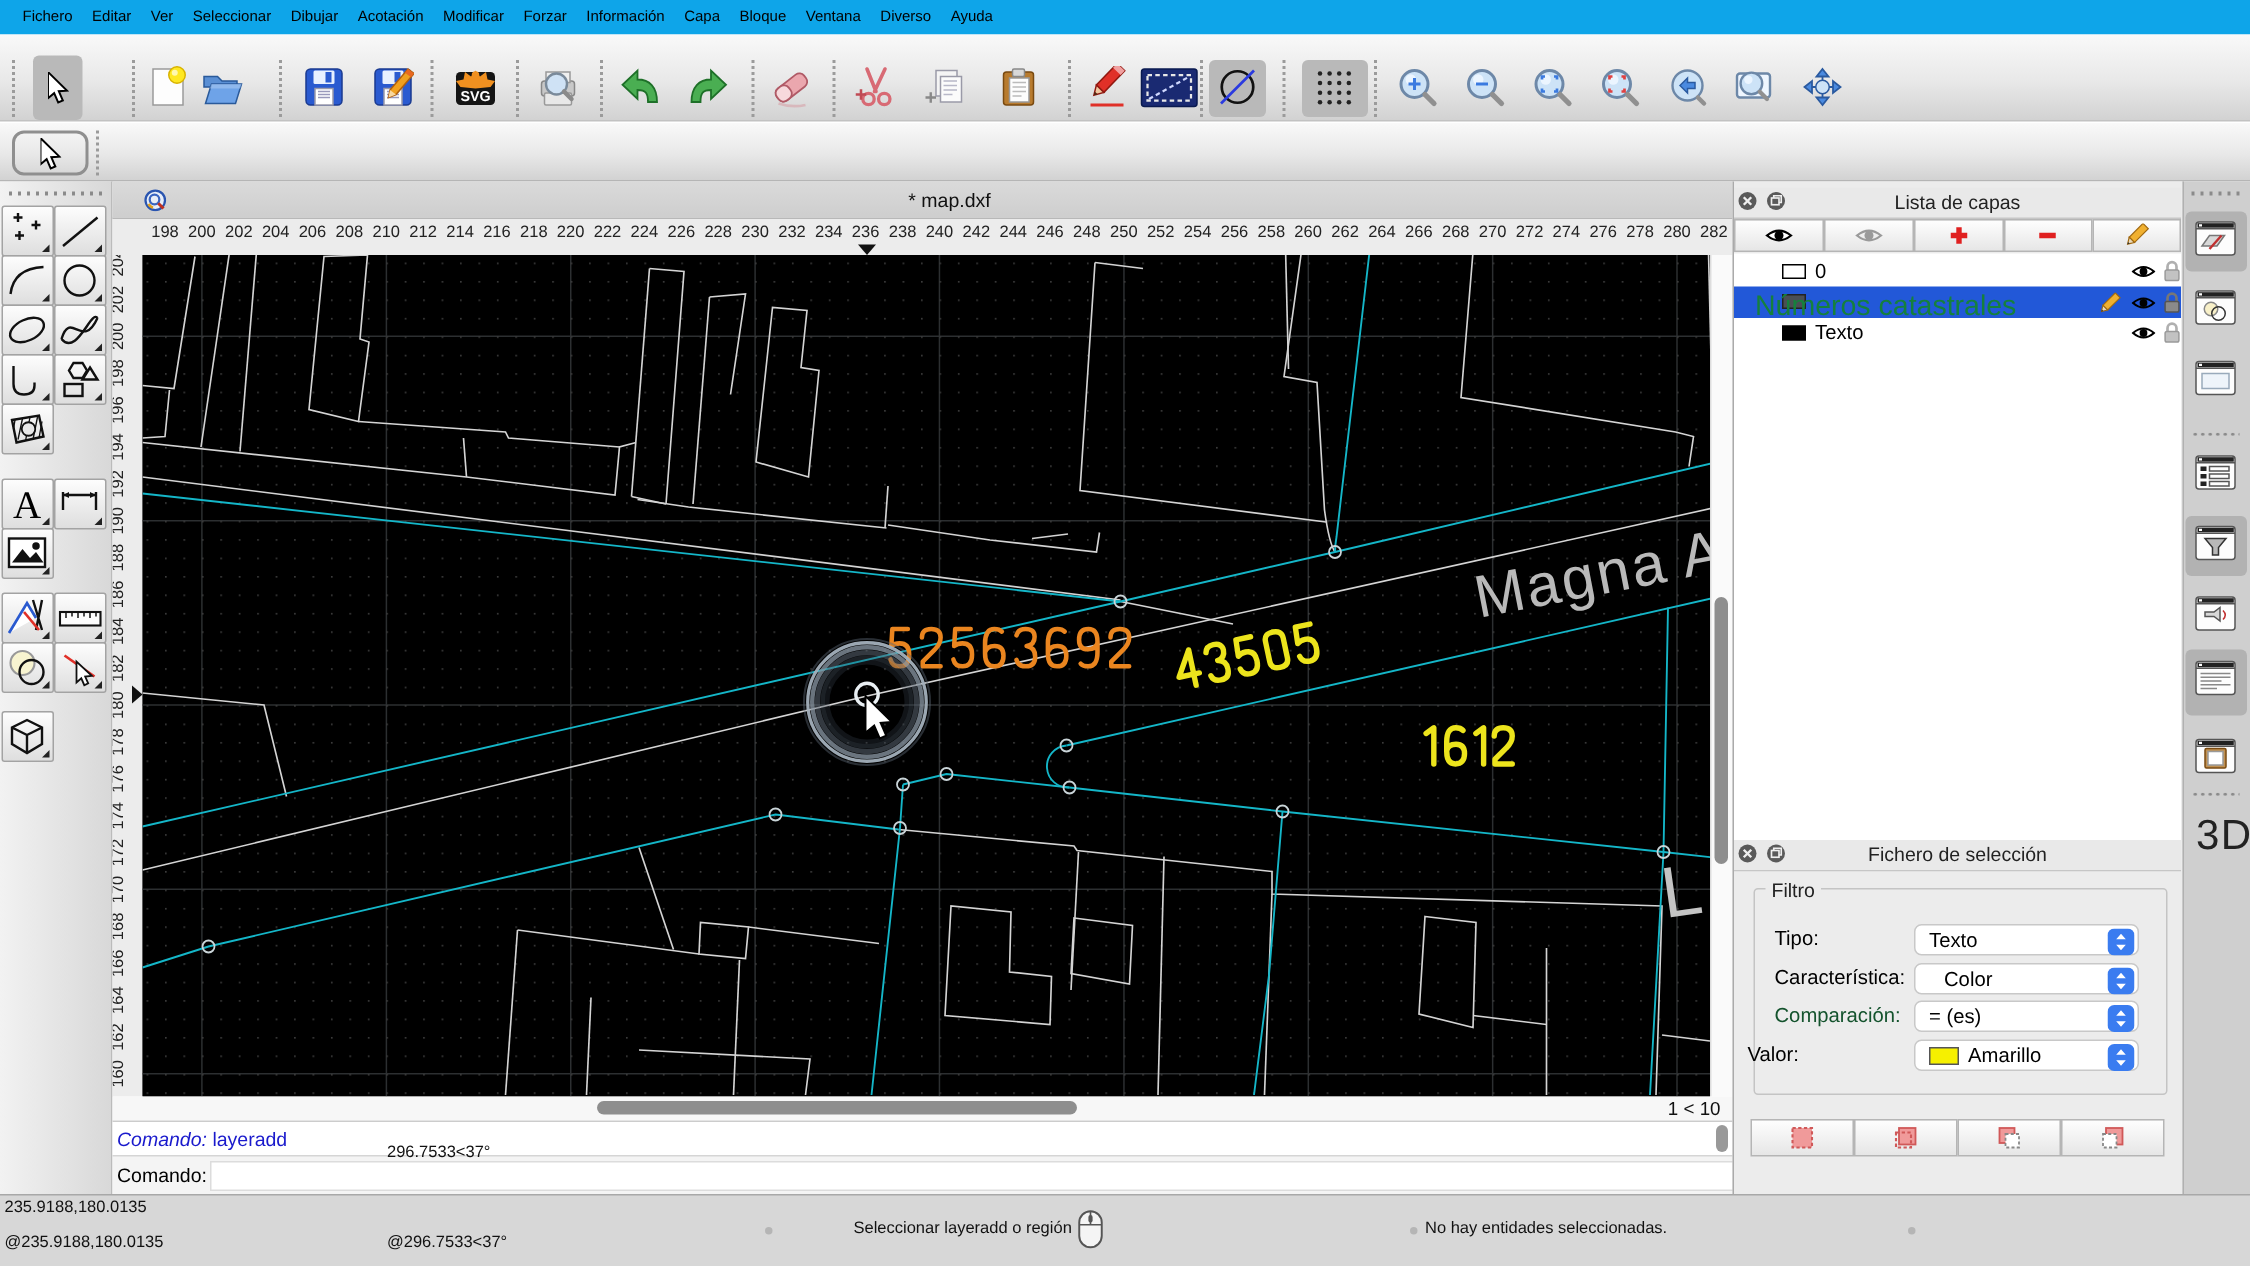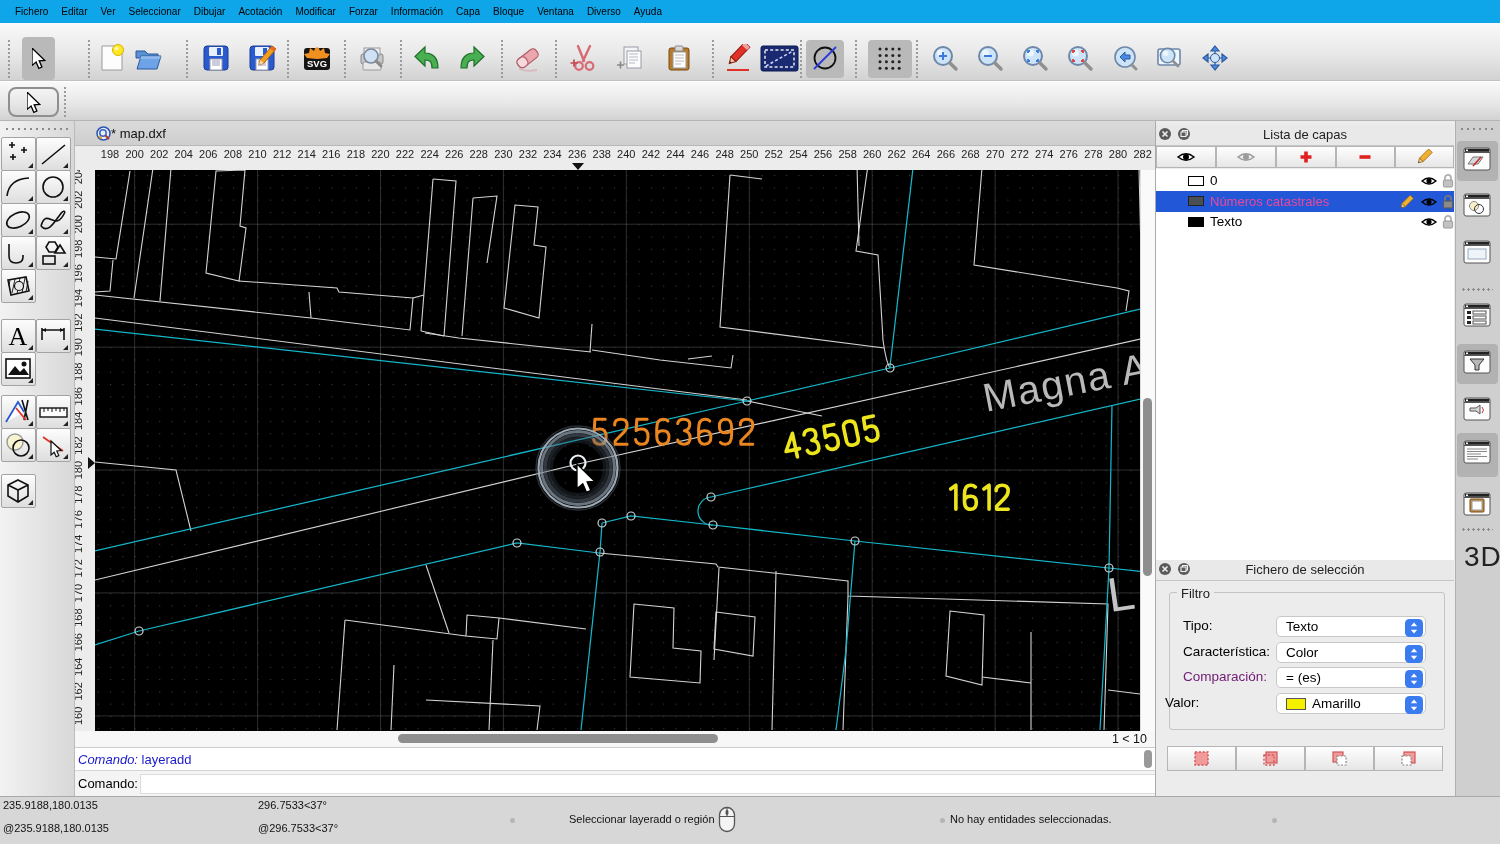--- a/index.html
+++ b/index.html
@@ -8,21 +8,21 @@
 #menubar span{padding:0 6.5px}
 #menubar span:first-child{padding-left:15px}
 .tbrow{left:0;width:1500px;background:linear-gradient(#f9f9f9,#e8e8e8 55%,#d2d2d2)}
 #tb1{top:23px;height:58px;border-bottom:1px solid #c2c2c2}
 #tb2{top:82px;height:39px;border-bottom:1px solid #b5b5b5}
 .tsep{top:40px;height:38px;width:2px;border-left:2px dotted #9b9b9b}
 .pressed{background:#b9b9b9;border-radius:4px}
 #palette{left:0;top:121px;width:75px;height:675px;background:linear-gradient(90deg,#f2f2f2,#d8d8d8);border-right:1px solid #bbb}
 .pbtn{width:35px;height:34px;background:linear-gradient(#fdfdfd,#dedede);border:1px solid #a3a3a3;border-radius:2px}
 .ctri{position:absolute;right:2px;bottom:2px;width:0;height:0;border-left:5px solid transparent;border-bottom:5px solid #222}
-#ctitle{left:75px;top:121px;width:1080px;height:25px;background:linear-gradient(#dadada,#cecece);border-bottom:1px solid #b8b8b8;font-size:13px;color:#111;line-height:25px}
+#ctitle{left:75px;top:121px;width:1080px;height:25px;background:linear-gradient(#dadada,#cecece);border-bottom:1px solid #b8b8b8;font-size:13px;color:#111;text-align:center;line-height:25px}
 #hruler{left:75px;top:146px;width:1080px;height:24px;background:#ececec;overflow:hidden}
 #vruler{left:75px;top:170px;width:20px;height:561px;background:#ececec;overflow:hidden}
 #canvas{left:95px;top:170px;width:1045px;height:561px;background:#000}
 #vscroll{left:1140px;top:170px;width:15px;height:561px;background:#fafafa;border-left:1px solid #ddd}
 #vthumb{left:2px;top:228px;width:9px;height:178px;background:#8e8e8e;border-radius:5px}
 #hscrollrow{left:75px;top:731px;width:1080px;height:16px;background:#f7f7f7}
 #hthumb{left:323px;top:3px;width:320px;height:9px;background:#8e8e8e;border-radius:5px}
 #pglab{right:8px;top:1px;font-size:12.5px;color:#111}
 #cmd1{left:75px;top:747px;width:1080px;height:23px;background:#fff;border-top:1px solid #ccc;font-size:13px;line-height:23px;color:#1a1acc}
 #cmd2{left:75px;top:770px;width:1080px;height:26px;background:#f4f4f4;border-top:1px solid #d5d5d5;font-size:13px;line-height:25px;color:#000}
@@ -563,21 +563,21 @@
 <svg class="ab" style="left:1421px;top:174px" width="16" height="14" viewBox="0 0 16 14">
     <path d="M1,7 Q8,1 15,7 Q8,13 1,7 Z" fill="#fff" stroke="#000" stroke-width="1.4"></path>
     <circle cx="8" cy="7" r="2.6" fill="#000"></circle>
   </svg>
 <svg class="ab" style="left:1440px;top:173px" width="16" height="15" viewBox="0 0 16 15">
     <path d="M5,7 v-2.2 a3,3 0 0 1 6,0 V7" fill="none" stroke="#b0b0b0" stroke-width="1.8"></path>
     <rect x="3.4" y="7" width="9.2" height="7" rx="1.2" fill="#c2c2c2" stroke="#9a9a9a"></rect>
   </svg>
 <div class="ab" style="left:1156px;top:191px;width:298px;height:21px;background:#2258d8"></div>
 <div class="ab" style="left:1188px;top:196px;width:16px;height:10px;background:#4a4f55;border:1px solid #222"></div>
-<div class="ab" style="left:1210px;top:194px;font-size:13px;color:#ec4899">Números catastrales</div>
+<div class="ab" style="left:1170px;top:194px;font-size:19px;color:#15803d">Números catastrales</div>
 <svg class="ab" style="left:1397px;top:195px" width="18" height="15" viewBox="0 0 20 16">
     <g transform="rotate(45 10 8)">
       <rect x="7.6" y="-1" width="5" height="13" fill="#f0b030" stroke="#a06810" stroke-width="0.8"></rect>
       <path d="M7.6,12 l2.5,4 2.5,-4 z" fill="#e8d8b8" stroke="#a06810" stroke-width="0.8"></path>
       <path d="M9.3,14.8 l0.8,1.4 0.8,-1.4 z" fill="#333"></path>
     </g>
   </svg>
 <svg class="ab" style="left:1421px;top:195px" width="16" height="14" viewBox="0 0 16 14">
     <path d="M1,7 Q8,1 15,7 Q8,13 1,7 Z" fill="#2258d8" stroke="#000" stroke-width="1.4"></path>
     <circle cx="8" cy="7" r="2.6" fill="#000"></circle>
@@ -606,25 +606,25 @@
   </svg>
 <div class="ab" style="left:1156px;top:581px;width:298px;height:196px;background:#ececec"></div>
 <div class="ab" style="left:1169px;top:592px;width:276px;height:138px;border:1px solid #c4c4c4;border-radius:3px"></div>
 <div class="ab" style="left:1177px;top:586px;padding:0 4px;background:#ececec;font-size:13px;color:#222">Filtro</div>
 <div class="ab" style="left:1183px;top:618px;font-size:13.5px;color:#000">Tipo:</div>
 <div class="ab" style="left:1276px;top:616px;width:150px;height:21px;background:#fff;border:1px solid #c8c8c8;border-radius:5px;font-size:13.5px;color:#000;line-height:19px;padding-left:9px">Texto<svg width="18" height="18" viewBox="0 0 18 18" style="position:absolute;right:2px;top:1.5px">
       <rect x="0" y="0" width="18" height="18" rx="4.5" fill="#3a7cf0"></rect>
       <path d="M9,3.5 l3.2,3.7 h-6.4 z M9,14.5 l3.2,-3.7 h-6.4 z" fill="#fff"></path>
     </svg></div>
 <div class="ab" style="left:1183px;top:644px;font-size:13.5px;color:#000">Característica:</div>
-<div class="ab" style="left:1276px;top:642px;width:150px;height:21px;background:#fff;border:1px solid #c8c8c8;border-radius:5px;font-size:13.5px;color:#000;line-height:19px;padding-left:9px">Color<svg width="18" height="18" viewBox="0 0 18 18" style="position:absolute;right:2px;top:1.5px">
+<div class="ab" style="left:1276px;top:642px;width:150px;height:21px;background:#fff;border:1px solid #c8c8c8;border-radius:5px;font-size:13.5px;color:#000;line-height:19px;padding-left:19px">Color<svg width="18" height="18" viewBox="0 0 18 18" style="position:absolute;right:2px;top:1.5px">
       <rect x="0" y="0" width="18" height="18" rx="4.5" fill="#3a7cf0"></rect>
       <path d="M9,3.5 l3.2,3.7 h-6.4 z M9,14.5 l3.2,-3.7 h-6.4 z" fill="#fff"></path>
     </svg></div>
-<div class="ab" style="left:1183px;top:669px;font-size:13.5px;color:#701a75">Comparación:</div>
+<div class="ab" style="left:1183px;top:669px;font-size:13.5px;color:#14532d">Comparación:</div>
 <div class="ab" style="left:1276px;top:667px;width:150px;height:21px;background:#fff;border:1px solid #c8c8c8;border-radius:5px;font-size:13.5px;color:#000;line-height:19px;padding-left:9px">= (es)<svg width="18" height="18" viewBox="0 0 18 18" style="position:absolute;right:2px;top:1.5px">
       <rect x="0" y="0" width="18" height="18" rx="4.5" fill="#3a7cf0"></rect>
       <path d="M9,3.5 l3.2,3.7 h-6.4 z M9,14.5 l3.2,-3.7 h-6.4 z" fill="#fff"></path>
     </svg></div>
 <div class="ab" style="left:1165px;top:695px;font-size:13.5px;color:#000">Valor:</div>
 <div class="ab" style="left:1276px;top:693px;width:150px;height:21px;background:#fff;border:1px solid #c8c8c8;border-radius:5px;font-size:13.5px;color:#000;line-height:19px;padding-left:9px"><span style="display:inline-block;width:20px;height:12px;background:#f6f000;border:1px solid #555;margin-right:6px;vertical-align:-2px"></span>Amarillo<svg width="18" height="18" viewBox="0 0 18 18" style="position:absolute;right:2px;top:1.5px">
       <rect x="0" y="0" width="18" height="18" rx="4.5" fill="#3a7cf0"></rect>
       <path d="M9,3.5 l3.2,3.7 h-6.4 z M9,14.5 l3.2,-3.7 h-6.4 z" fill="#fff"></path>
     </svg></div>
 <div class="ab wbtn" style="left:1167px;top:746px;width:69px;height:25px"></div>
@@ -713,21 +713,21 @@
     <rect x="4" y="4.8" width="24.2" height="3" fill="#222"></rect>
     <rect x="5" y="5.5" width="2" height="1.5" fill="#fff"></rect>
     <rect x="9" y="10" width="14" height="13" rx="1" fill="#c09050" stroke="#7a4a10"></rect>
     <rect x="11" y="12" width="10" height="9" fill="#fff" stroke="#999"></rect>
   </svg>
 <div class="ab" style="left:1461px;top:288px;width:32px;height:3px;background-image:radial-gradient(circle,#8a8a8a 1px,transparent 1.2px);background-size:5px 3px"></div>
 <div class="ab" style="left:1461px;top:528px;width:32px;height:3px;background-image:radial-gradient(circle,#8a8a8a 1px,transparent 1.2px);background-size:5px 3px"></div>
 <div class="ab" style="left:1464px;top:541px;font-size:28px;color:#222;letter-spacing:1px">3D</div>
 <div class="ab" style="left:3px;top:799px;font-size:11px;color:#111">235.9188,180.0135</div>
 <div class="ab" style="left:3px;top:822px;font-size:11px;color:#111">@235.9188,180.0135</div>
-<div class="ab" style="left:258px;top:799px;font-size:11px;color:#111">296.7533&lt;37°</div>
+<div class="ab" style="left:258px;top:762px;font-size:11px;color:#111">296.7533&lt;37°</div>
 <div class="ab" style="left:258px;top:822px;font-size:11px;color:#111">@296.7533&lt;37°</div>
 <div class="ab" style="left:569px;top:813px;font-size:11px;color:#111">Seleccionar layeradd o región</div>
 <svg class="ab" style="left:717px;top:806px" width="20" height="28" viewBox="0 0 20 28">
     <rect x="2.5" y="1.5" width="15" height="24" rx="7.5" fill="#f4f4f4" stroke="#555" stroke-width="1.3"></rect>
     <path d="M10,1.5 v9 M2.5,10.5 h15" stroke="#555" stroke-width="1.1"></path>
     <rect x="8.6" y="4" width="2.8" height="5" rx="1.4" fill="#555"></rect>
   </svg>
 <div class="ab" style="left:950px;top:813px;font-size:11px;color:#111">No hay entidades seleccionadas.</div>
 <div class="ab" style="left:510px;top:818px;width:5px;height:5px;border-radius:3px;background:#b5b5b5"></div>
 <div class="ab" style="left:940px;top:818px;width:5px;height:5px;border-radius:3px;background:#b5b5b5"></div>

